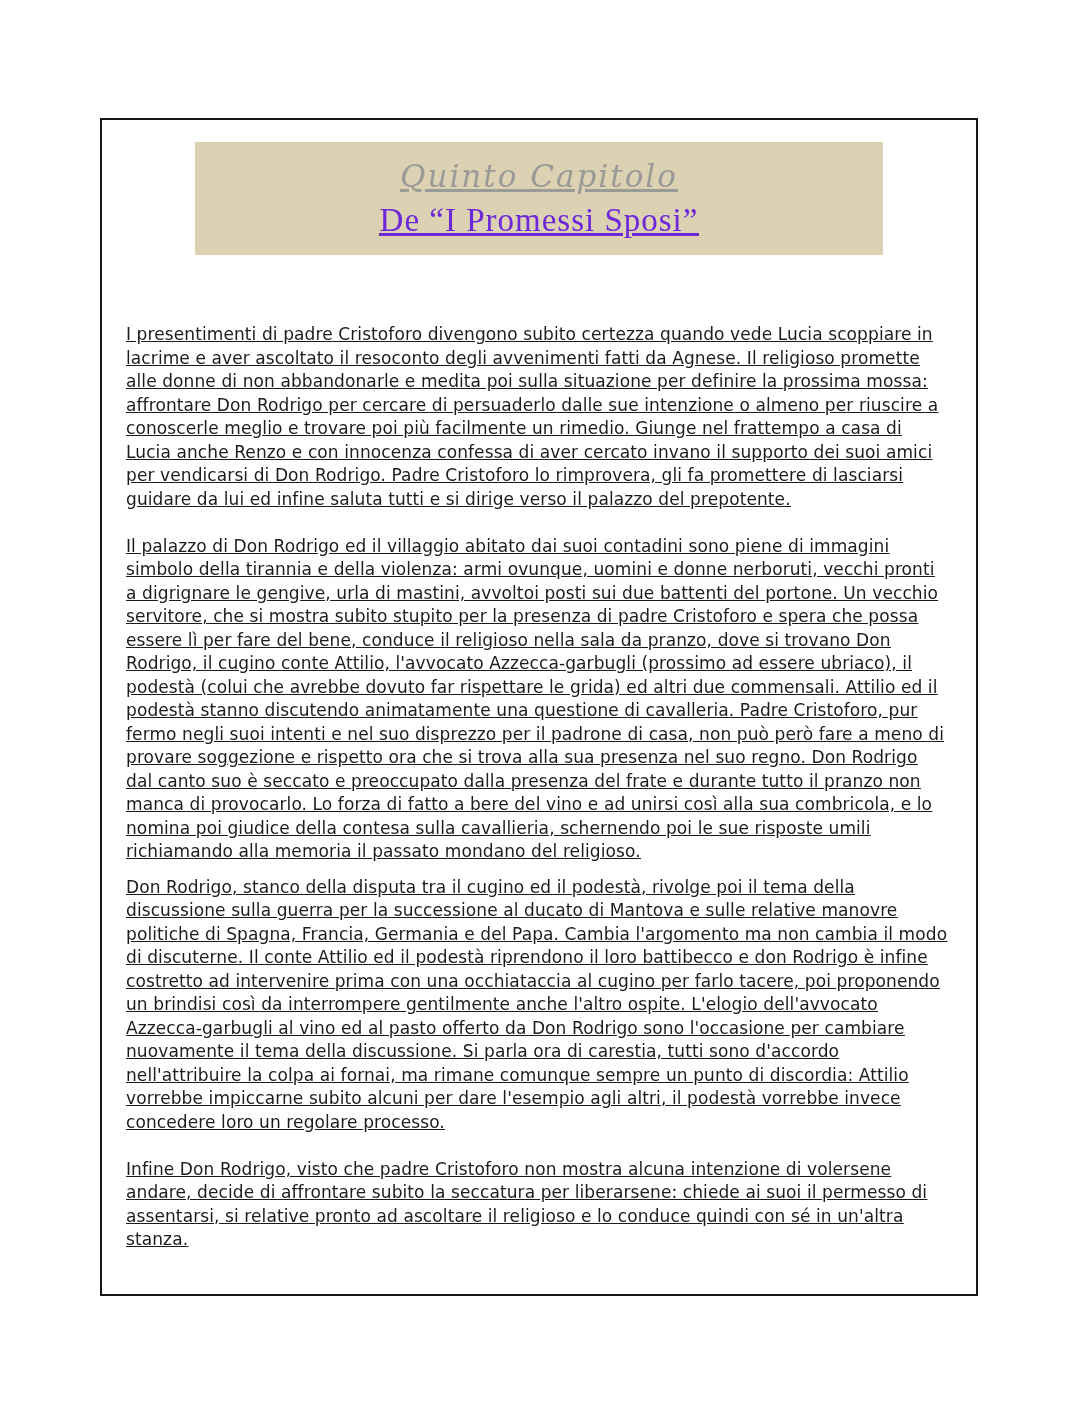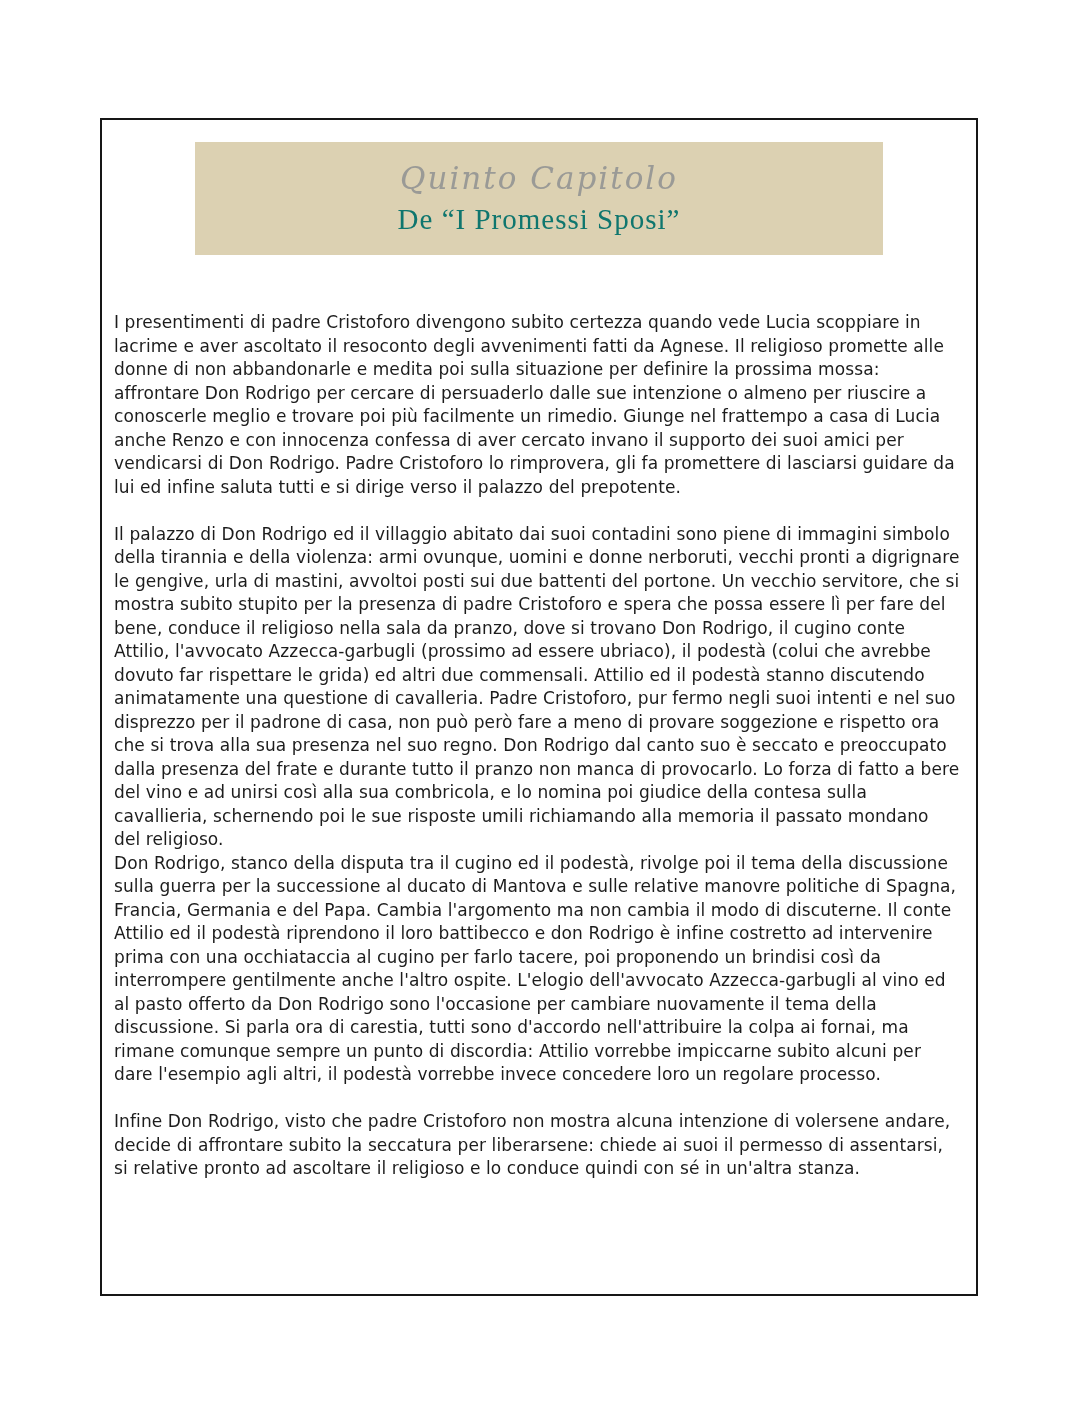--- a/index.html
+++ b/index.html
@@ -1,15 +1,15 @@
 <!DOCTYPE html>
 <html><head>
 <meta charset="utf-8">
 <style>
-  * { box-sizing: border-box; }
+  * { box-sizing: border-box; text-decoration: underline; }
   html, body {
     margin: 0;
     padding: 0;
     background: #ffffff;
   }
   body {
     width: 1080px;
     height: 1412px;
     position: relative;
     font-family: "DejaVu Sans", sans-serif;
@@ -36,35 +36,35 @@
   .chapter-label {
     font-family: "DejaVu Serif", serif;
     font-style: italic;
     font-size: 31px;
     color: #9a9a96;
     letter-spacing: 2px;
     line-height: 1.1;
   }
   .book-title {
     font-family: "Liberation Serif", serif;
-    font-size: 29px;
-    color: #0f766e;
+    font-size: 33px;
+    color: #6d28d9;
     letter-spacing: 1px;
     margin-top: 9px;
     line-height: 1.1;
   }
   .body-text {
     padding: 56px 16px 0 12px;
     font-size: 17px;
     line-height: 23.5px;
     color: #1c1c1c;
     letter-spacing: 0.1px;
   }
   .body-text p {
-    margin: 0;
+    margin: 12px;
   }
   .para-gap {
     margin-top: 23.5px !important;
   }
 </style>
 </head>
 <body>
 
 <div class="page-frame">
 

